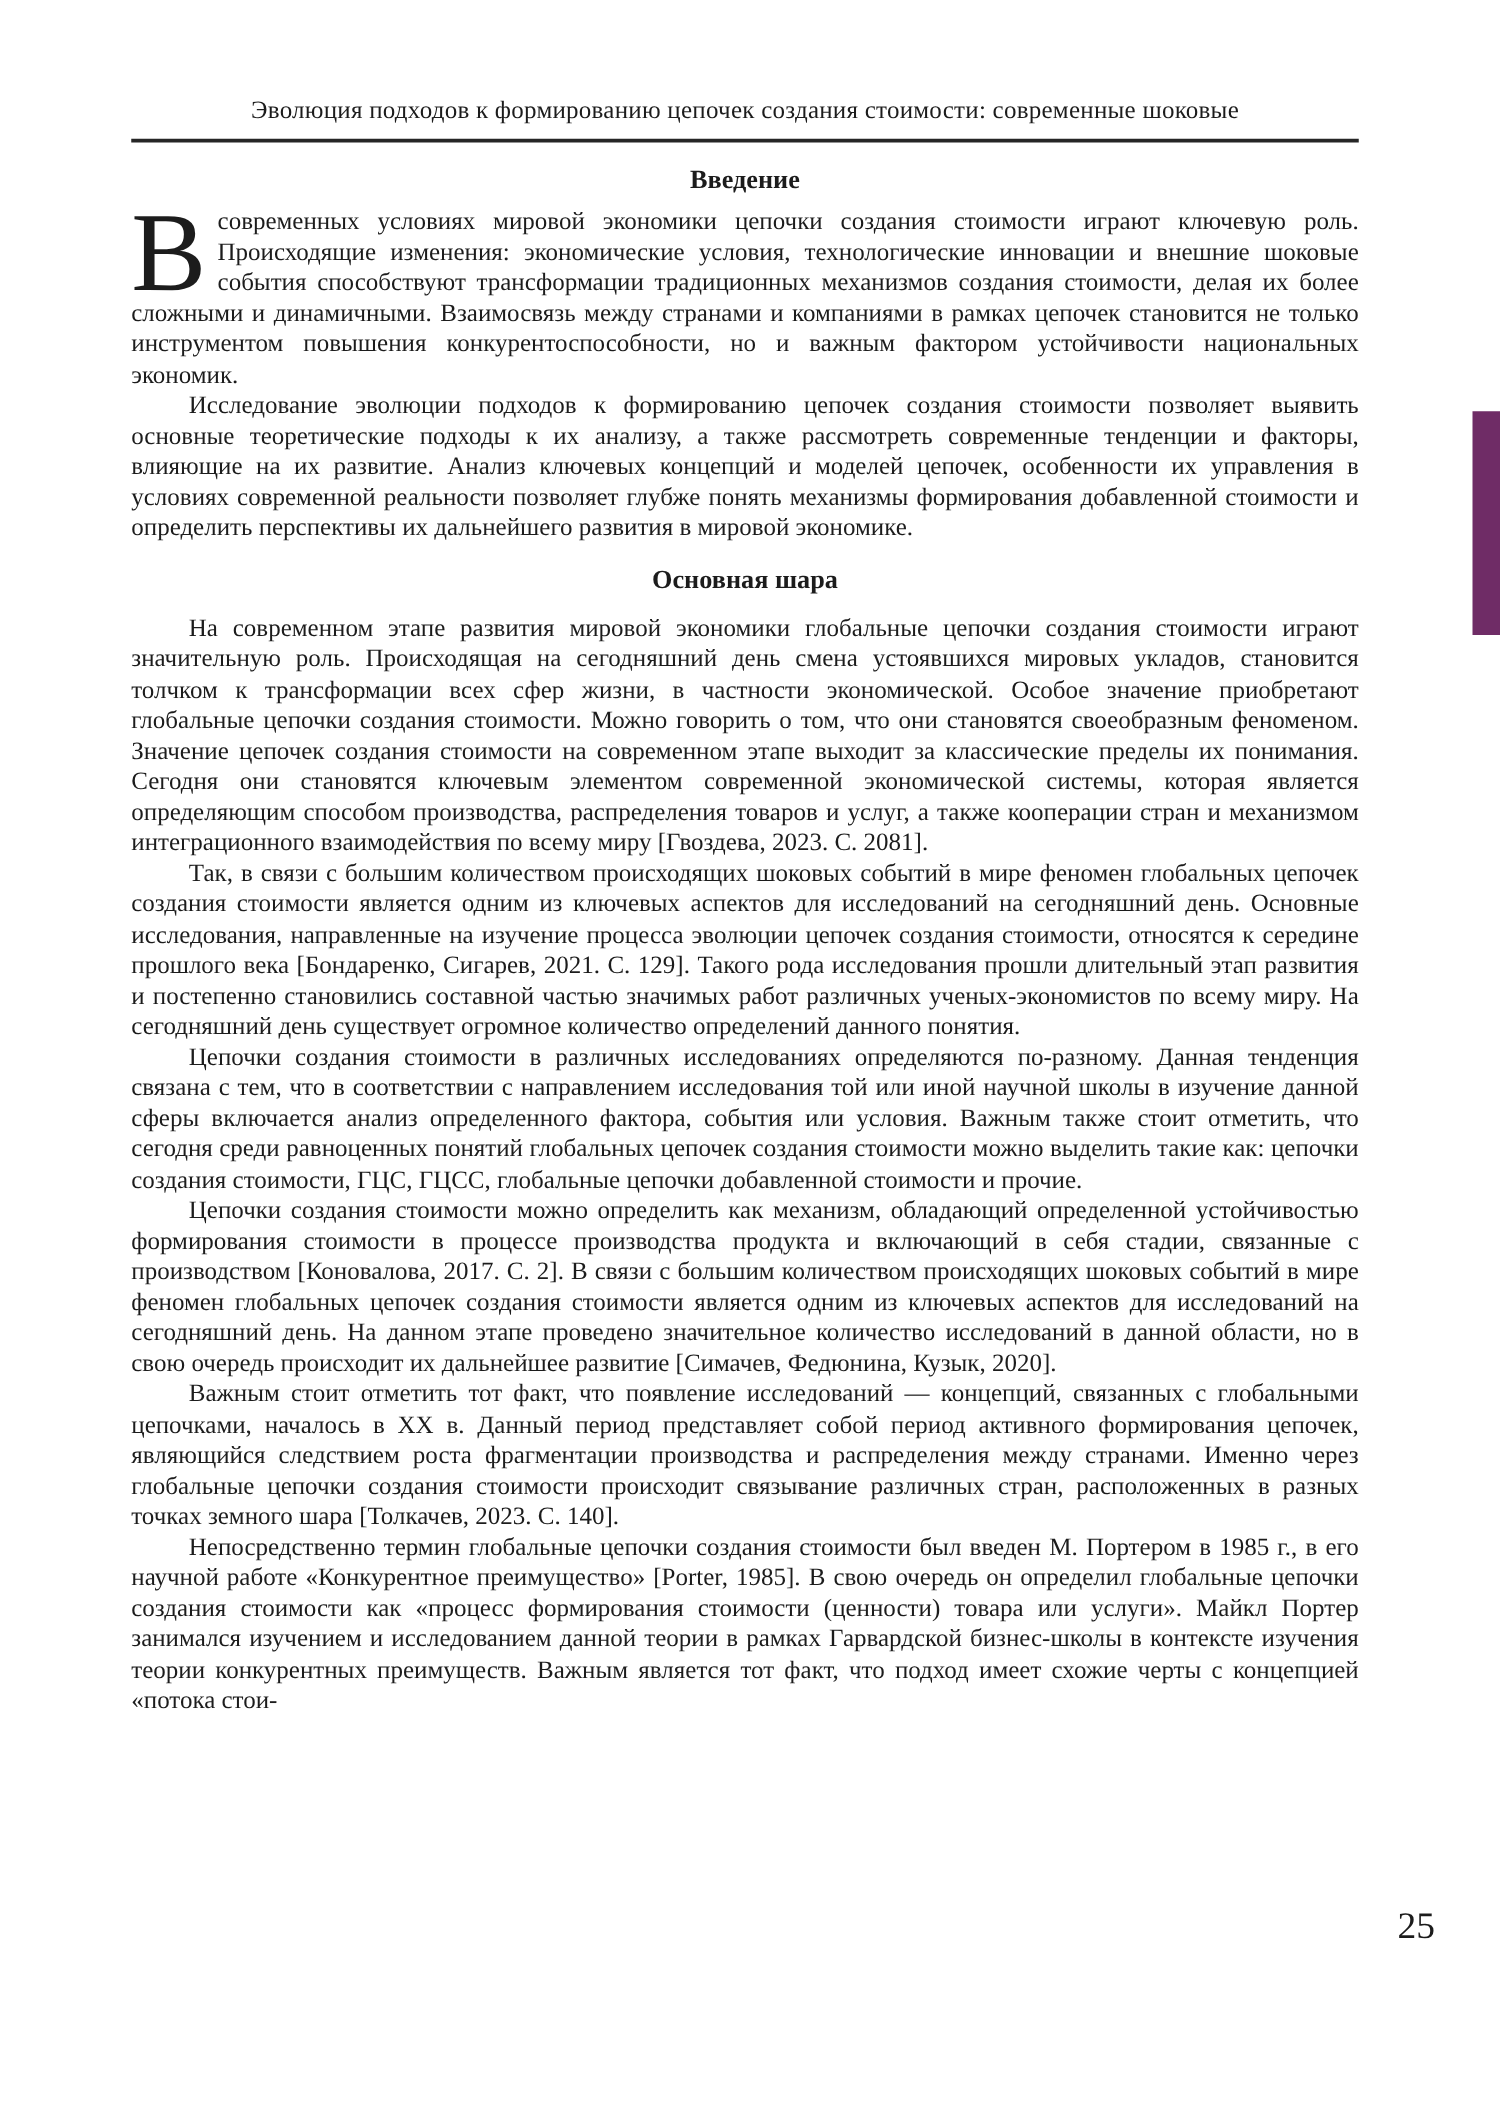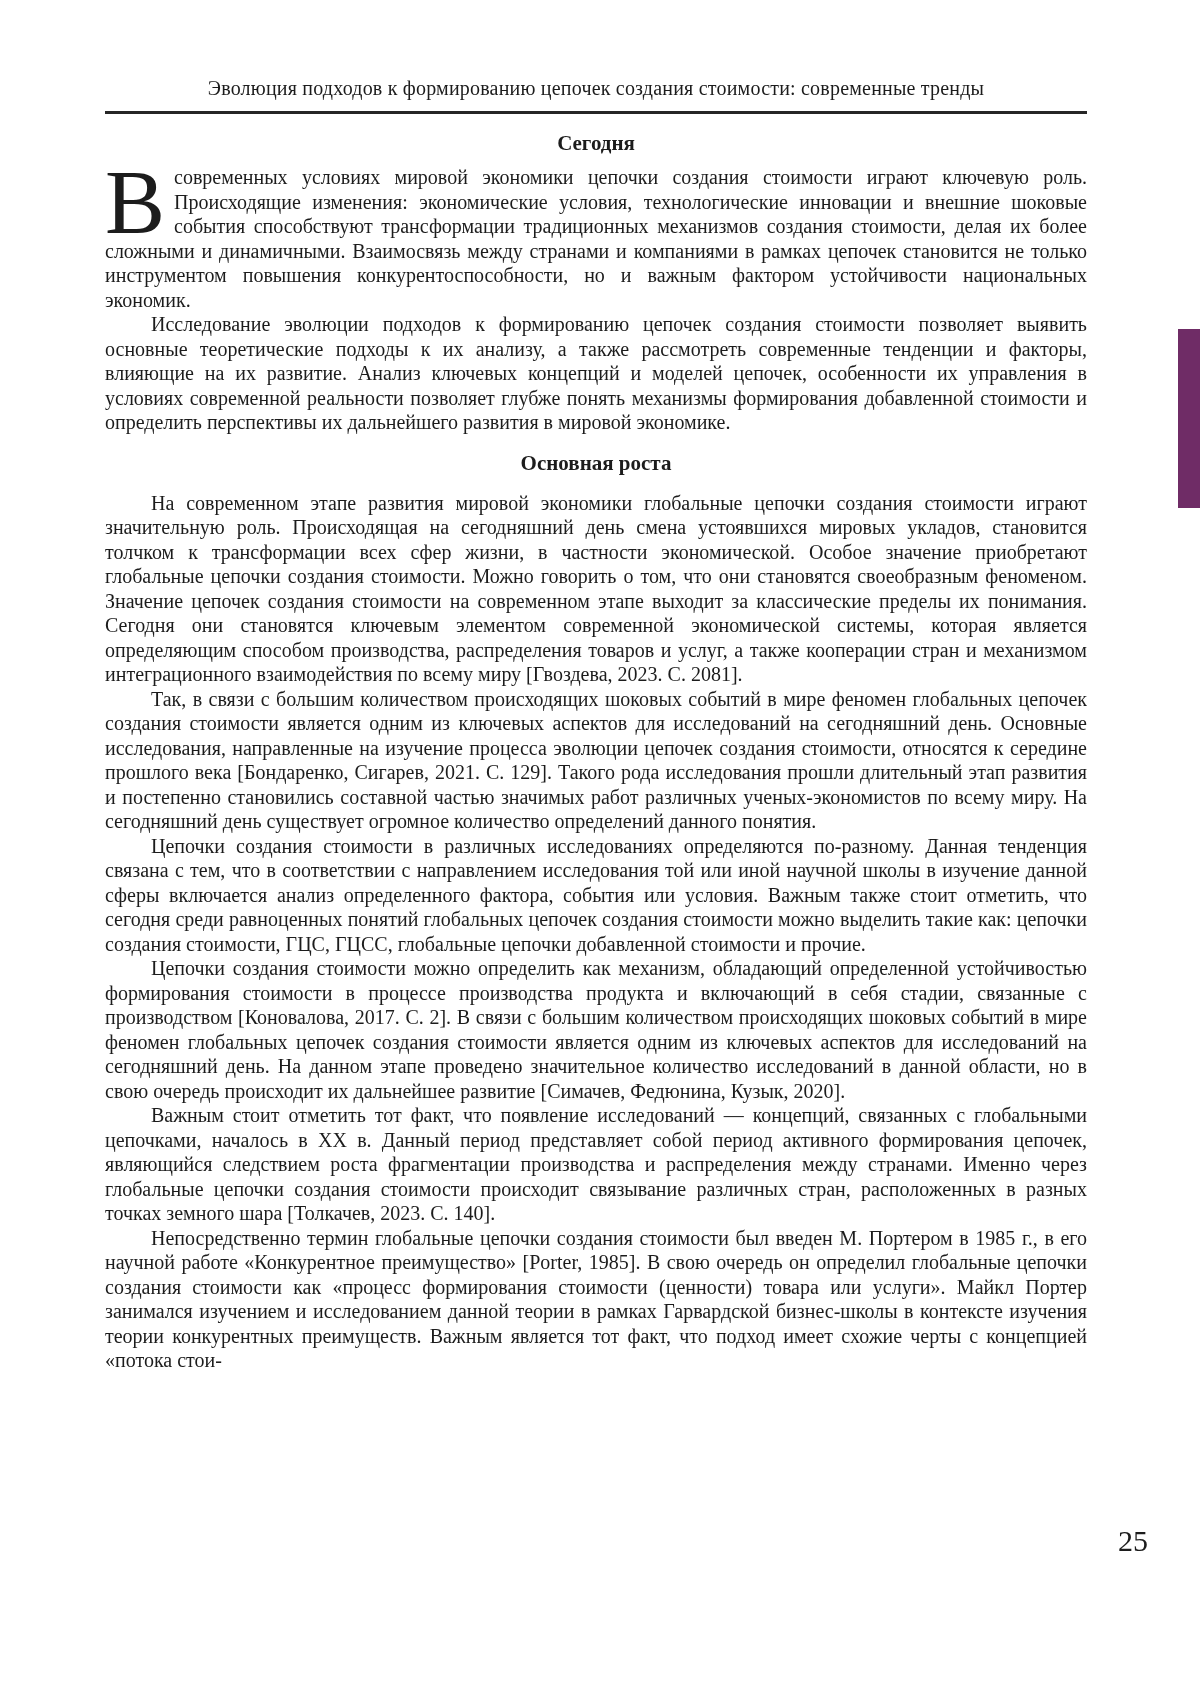--- a/index.html
+++ b/index.html
@@ -82,33 +82,33 @@
     font-size: 30px;
     font-weight: normal;
     text-align: left;
   }
 </style>
 </head>
 <body>
 
 <div class="page">
 
-  <div class="running-head">Эволюция подходов к формированию цепочек создания стоимости: современные тренды</div>
+  <div class="running-head">Эволюция подходов к формированию цепочек создания стоимости: современные шоковые</div>
 
   <div class="head-rule"></div>
 
   <div class="body-col">
 
-    <h2 class="section-heading">Сегодня</h2>
+    <h2 class="section-heading">Введение</h2>
 
     <p class="para first-para"><span class="dropcap">В</span><span>современных условиях мировой экономики цепочки создания стоимости играют ключевую роль. Происходящие изменения: экономические условия, технологические инновации и внешние шоковые события способствуют трансформации традиционных механизмов создания стоимости, делая их более сложными и динамичными. Взаимосвязь между странами и компаниями в рамках цепочек становится не только инструментом повышения конкурентоспособности, но и важным фактором устойчивости национальных экономик.</span></p>
 
     <p class="para">Исследование эволюции подходов к формированию цепочек создания стоимости позволяет выявить основные теоретические подходы к их анализу, а также рассмотреть современные тенденции и факторы, влияющие на их развитие. Анализ ключевых концепций и моделей цепочек, особенности их управления в условиях современной реальности позволяет глубже понять механизмы формирования добавленной стоимости и определить перспективы их дальнейшего развития в мировой экономике.</p>
 
-    <h2 class="section-heading main-heading">Основная роста</h2>
+    <h2 class="section-heading main-heading">Основная шара</h2>
 
     <p class="para">На современном этапе развития мировой экономики глобальные цепочки создания стоимости играют значительную роль. Происходящая на сегодняшний день смена устоявшихся мировых укладов, становится толчком к трансформации всех сфер жизни, в частности экономической. Особое значение приобретают глобальные цепочки создания стоимости. Можно говорить о том, что они становятся своеобразным феноменом. Значение цепочек создания стоимости на современном этапе выходит за классические пределы их понимания. Сегодня они становятся ключевым элементом современной экономической системы, которая является определяющим способом производства, распределения товаров и услуг, а также кооперации стран и механизмом интеграционного взаимодействия по всему миру [Гвоздева, 2023. С. 2081].</p>
 
     <p class="para">Так, в связи с большим количеством происходящих шоковых событий в мире феномен глобальных цепочек создания стоимости является одним из ключевых аспектов для исследований на сегодняшний день. Основные исследования, направленные на изучение процесса эволюции цепочек создания стоимости, относятся к середине прошлого века [Бондаренко, Сигарев, 2021. С. 129]. Такого рода исследования прошли длительный этап развития и постепенно становились составной частью значимых работ различных ученых-экономистов по всему миру. На сегодняшний день существует огромное количество определений данного понятия.</p>
 
     <p class="para">Цепочки создания стоимости в различных исследованиях определяются по-разному. Данная тенденция связана с тем, что в соответствии с направлением исследования той или иной научной школы в изучение данной сферы включается анализ определенного фактора, события или условия. Важным также стоит отметить, что сегодня среди равноценных понятий глобальных цепочек создания стоимости можно выделить такие как: цепочки создания стоимости, ГЦС, ГЦСС, глобальные цепочки добавленной стоимости и прочие.</p>
 
     <p class="para">Цепочки создания стоимости можно определить как механизм, обладающий определенной устойчивостью формирования стоимости в процессе производства продукта и включающий в себя стадии, связанные с производством [Коновалова, 2017. С. 2]. В связи с большим количеством происходящих шоковых событий в мире феномен глобальных цепочек создания стоимости является одним из ключевых аспектов для исследований на сегодняшний день. На данном этапе проведено значительное количество исследований в данной области, но в свою очередь происходит их дальнейшее развитие [Симачев, Федюнина, Кузык, 2020].</p>
 
     <p class="para">Важным стоит отметить тот факт, что появление исследований — концепций, связанных с глобальными цепочками, началось в XX в. Данный период представляет собой период активного формирования цепочек, являющийся следствием роста фрагментации производства и распределения между странами. Именно через глобальные цепочки создания стоимости происходит связывание различных стран, расположенных в разных точках земного шара [Толкачев, 2023. С. 140].</p>

